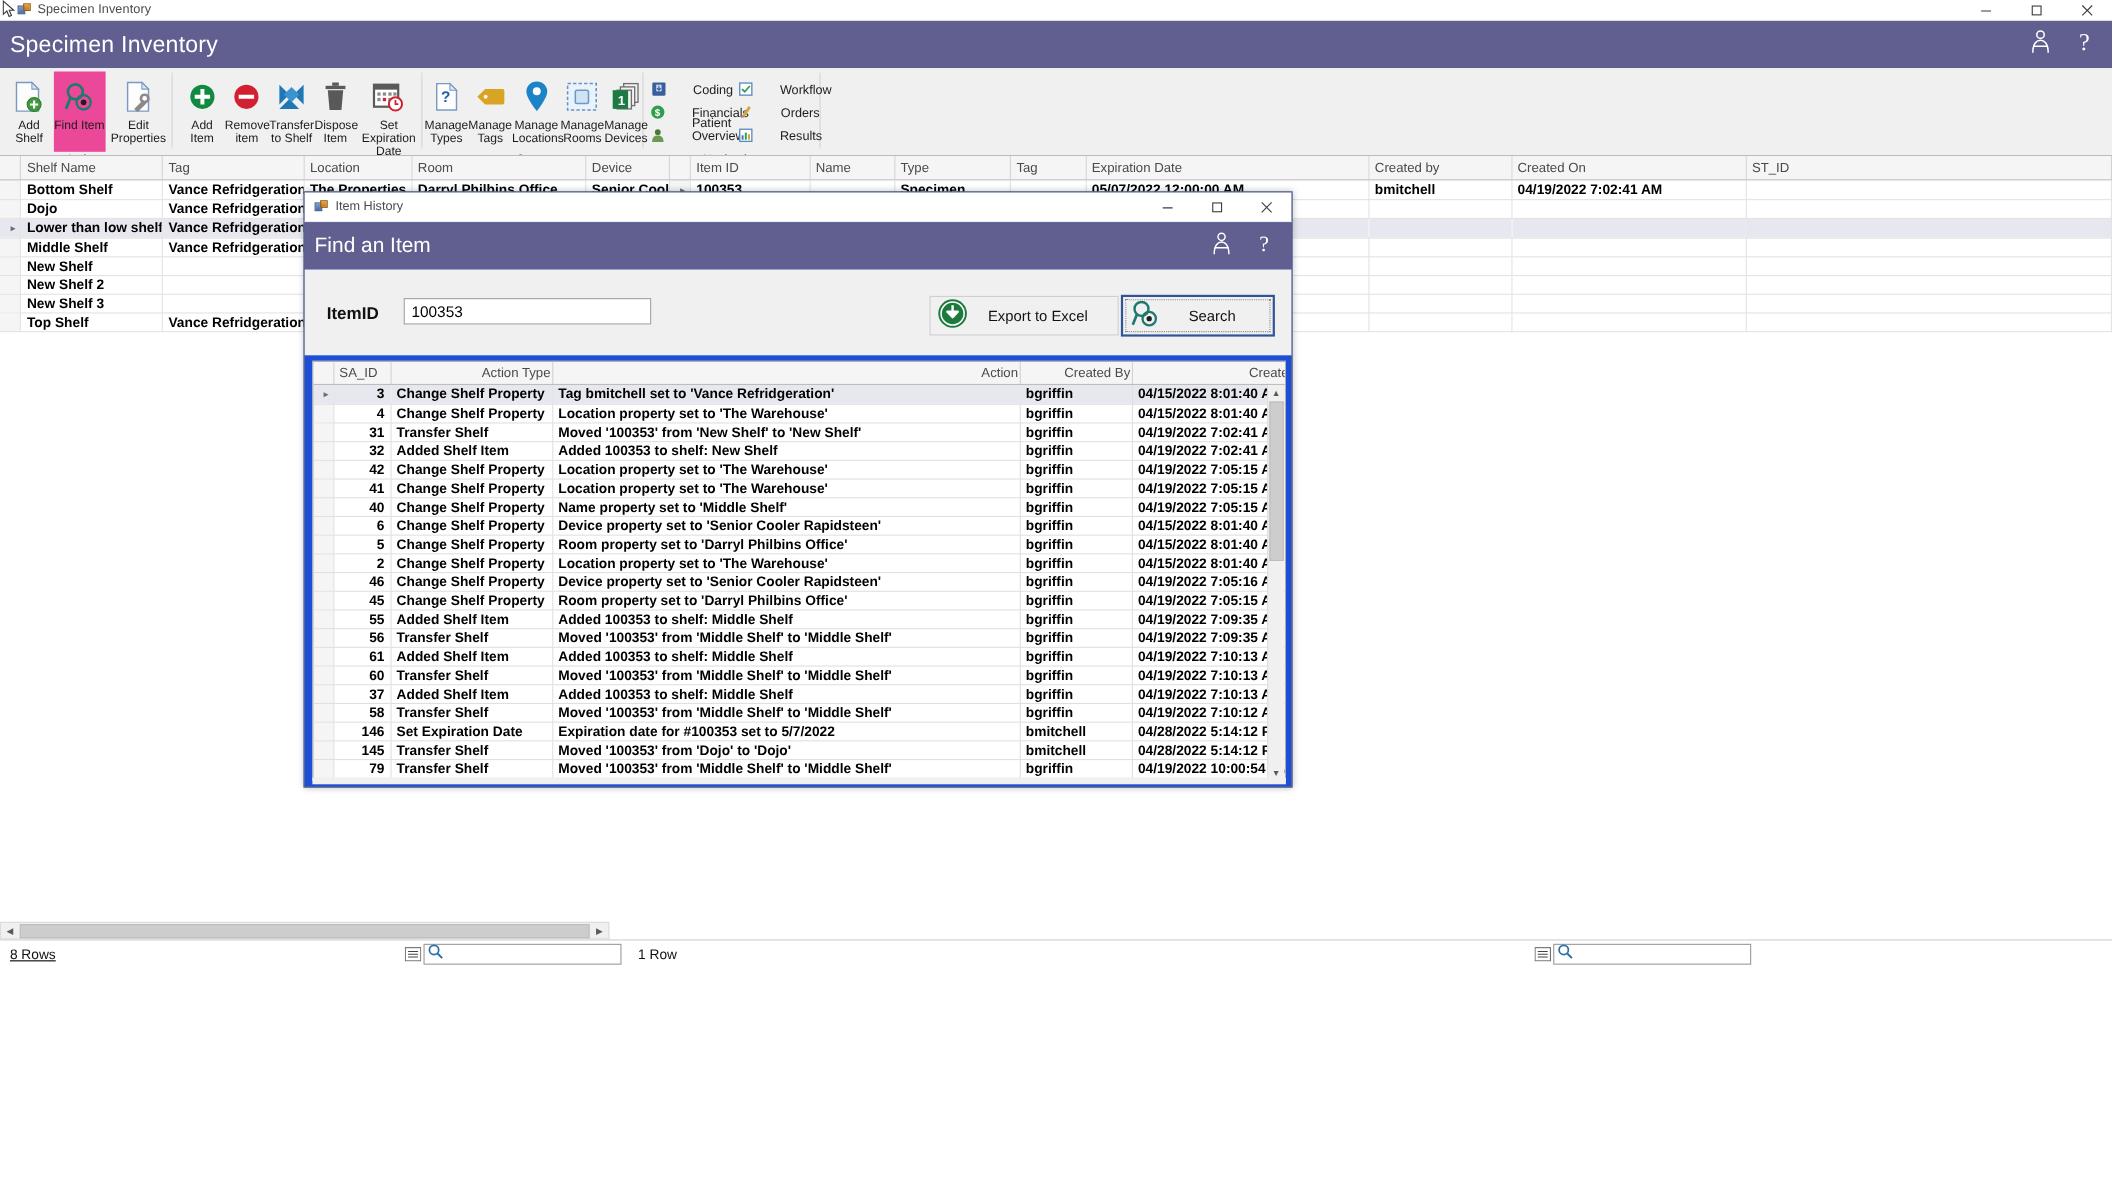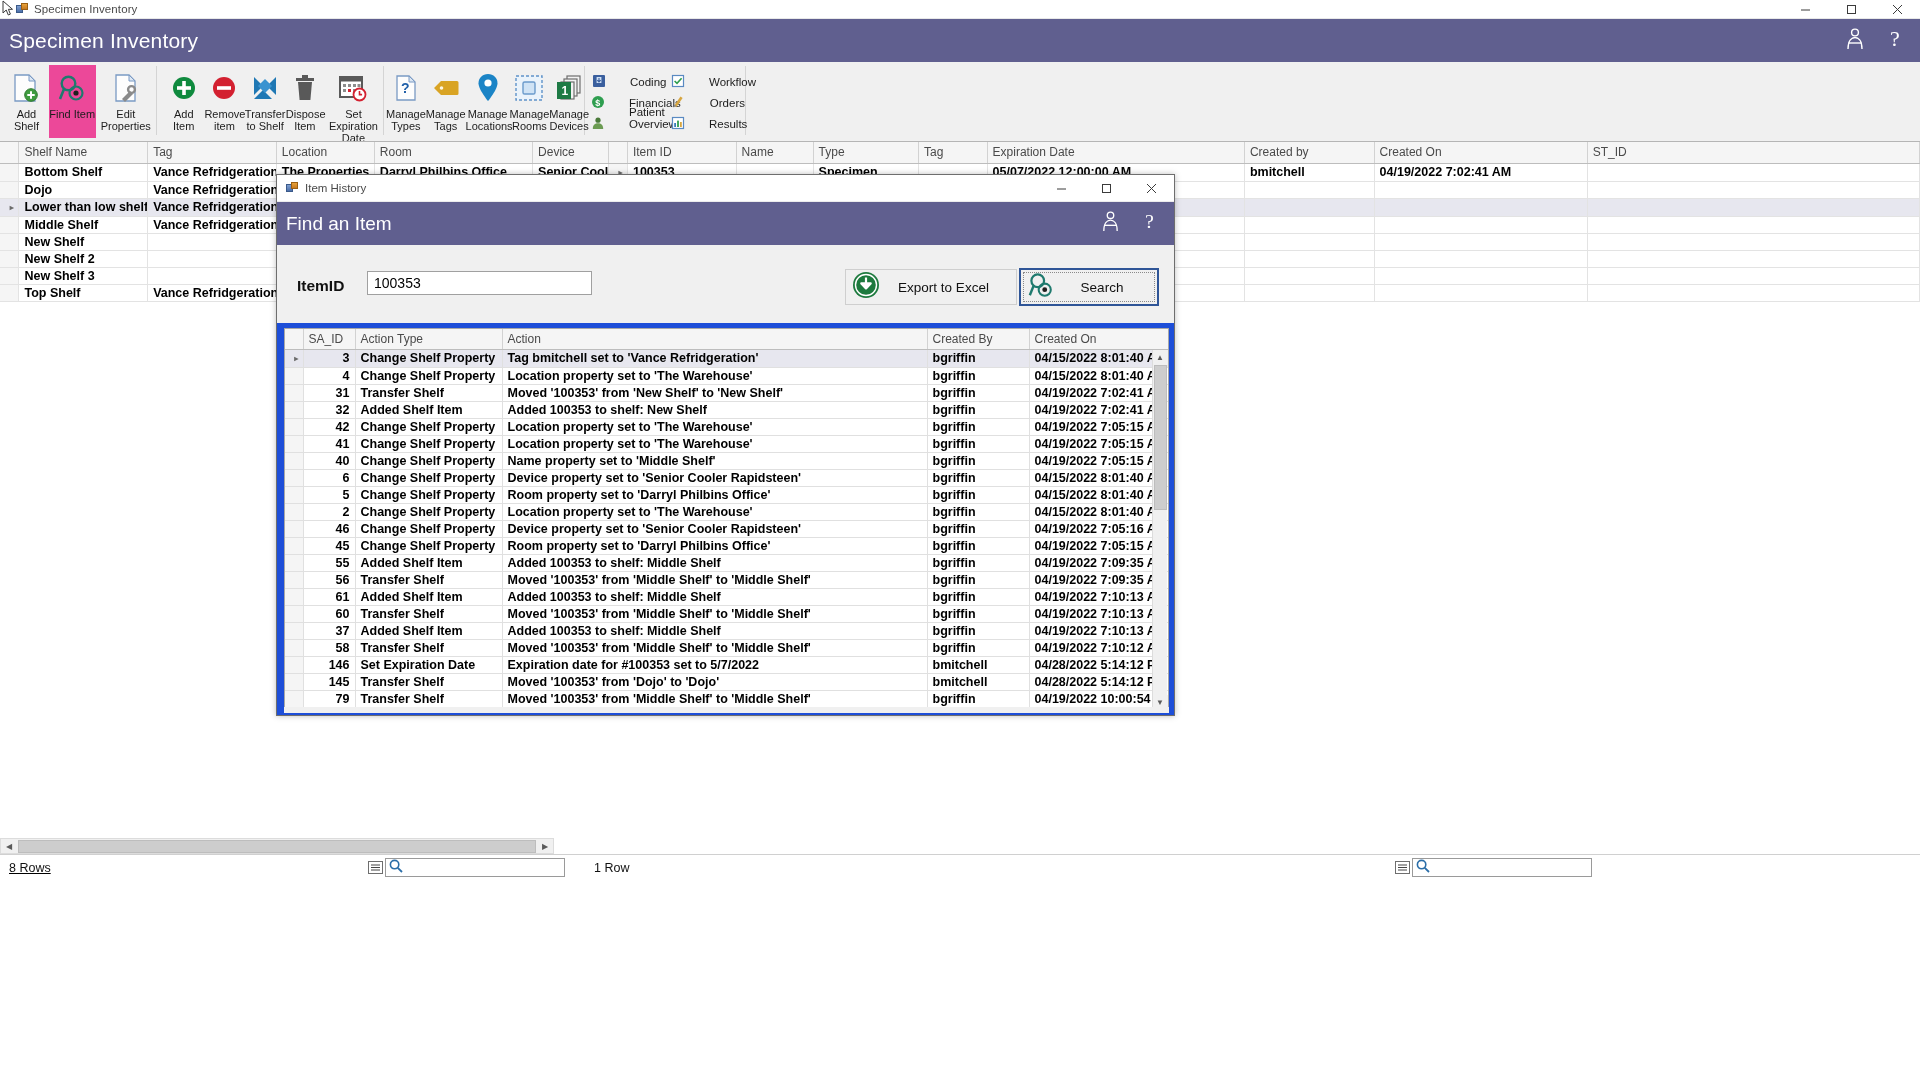--- a/index.html
+++ b/index.html
@@ -162,21 +162,21 @@
   .btn-search .sico { margin-left: 6px; z-index:1;}
   .btn-search .stxt { flex:1; text-align:center; font-size:13.5px; color:#111; z-index:1; margin-right: 8px;}
 
   .dlg-grid-wrap {
     position:absolute; left:7px; top:153px; width:885px; height:382px;
     background:#fff; border:1px solid #a8a8a8; overflow:hidden;
   }
   table.dgrid { border-collapse: collapse; width:868px; table-layout: fixed; }
   table.dgrid th {
     height:20px; background:#f5f5f5; border-right:1px solid #d2d2d2; border-bottom:1px solid #bdbdbd;
-    font-weight:normal; font-size:12px; color:#4a4a4a; text-align:left; padding-left:5px;
+    font-weight:normal; font-size:12px; color:#4a4a4a; text-align:right; padding-left:5px;
   }
   table.dgrid td {
     height:17px; border-right:1px solid #e0e0e0; border-bottom:1px solid #e0e0e0;
     font-size:12.5px; color:#000; font-weight:bold; padding-left:5px; white-space:nowrap; overflow:hidden;
   }
   table.dgrid td.num { text-align:right; padding-right:5px; }
   table.dgrid tr.sel td { background:#e7e7ef; }
   th.dind, td.dind { width:18px; background:#f5f5f5; border-right:1px solid #d2d2d2; padding:0; text-align:center;}
 
   .dlg-vscroll {
@@ -672,21 +672,21 @@
     </svg>
   </div>
   <div class="sb-search" style="position:absolute; left:385px; width:180px;">
     <span style="margin-left:3px">
       <svg width="14" height="14" viewBox="0 0 14 14">
         <circle cx="5.6" cy="5.6" r="4.2" fill="none" stroke="#2b6ea8" stroke-width="1.6"></circle>
         <line x1="8.8" y1="8.8" x2="13" y2="13" stroke="#2b6ea8" stroke-width="1.8"></line>
       </svg>
     </span>
   </div>
-  <span class="sb-text" style="position:absolute; left:594px">1 Row</span>
+  <span class="sb-text" style="position:absolute; left:580px">1 Row</span>
   <div class="sb-icon-btn" style="position:absolute; left:1391px;">
     <svg width="15" height="13" viewBox="0 0 15 13">
       <rect x="0.5" y="0.5" width="14" height="12" fill="#fff" stroke="#6e6e6e" stroke-width="1"></rect>
       <line x1="3" y1="4" x2="12" y2="4" stroke="#444" stroke-width="1"></line>
       <line x1="3" y1="6.5" x2="12" y2="6.5" stroke="#444" stroke-width="1"></line>
       <line x1="3" y1="9" x2="12" y2="9" stroke="#444" stroke-width="1"></line>
     </svg>
   </div>
   <div class="sb-search" style="position:absolute; left:1412px; width:180px;">
     <span style="margin-left:3px">

